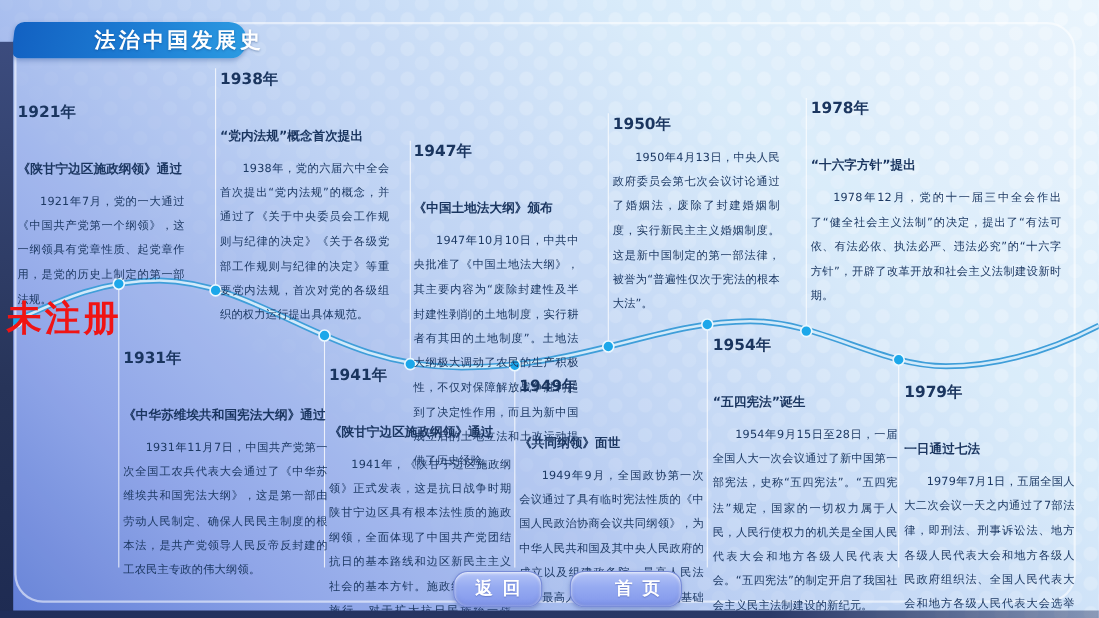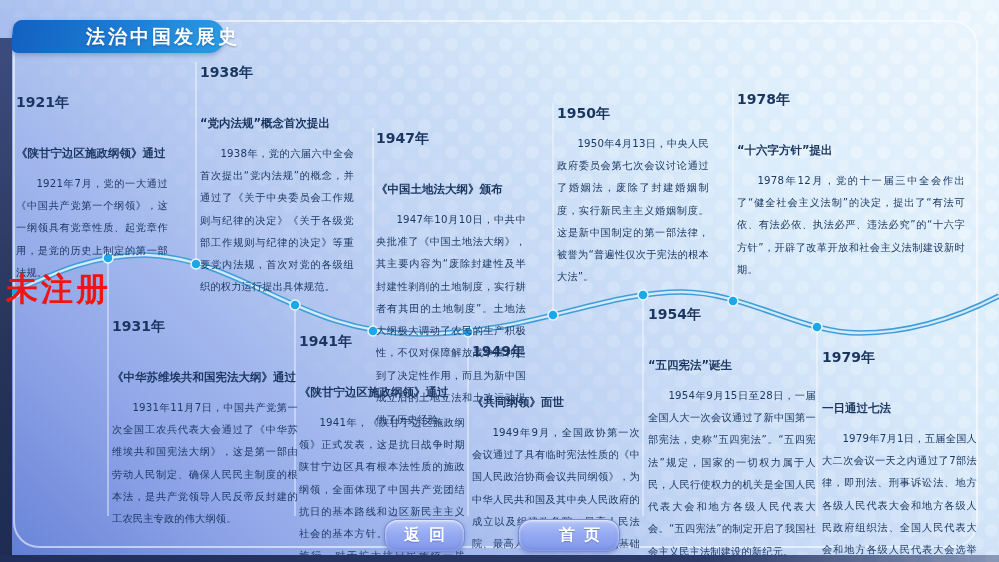--- a/index.html
+++ b/index.html
@@ -66,21 +66,21 @@
     position:absolute;top:519px;width:79px;height:31px;border-radius:13px;
     background:linear-gradient(180deg,#b4c4f7 0%,#95aaf1 45%,#8297ec 100%);
     border:1px solid rgba(118,138,214,0.95);
     box-shadow:0 2px 4px rgba(50,70,150,0.35),inset 0 1px 3px rgba(255,255,255,0.9),inset 0 -2px 4px rgba(100,120,200,0.45);
     color:#ffffff;font-weight:bold;font-size:16px;
     display:flex;align-items:center;justify-content:center;
     letter-spacing:9px;text-indent:9px;cursor:pointer;
     font-family:"DejaVu Sans","Liberation Sans",sans-serif;
     text-shadow:0 1px 1px rgba(70,90,170,0.5);
   }
-  .btn-back{left:384px;}
+  .btn-back{left:412px;}
   .btn-home{left:518px;padding-left:21px;}
   .watermark{
     position:absolute;left:6px;top:268px;z-index:50;
     font-family:"DejaVu Serif","Liberation Serif",serif;
     font-size:32px;font-weight:700;color:#f01414;letter-spacing:3px;
     white-space:nowrap;pointer-events:none;
   }
 </style>
 </head>
 <body>

